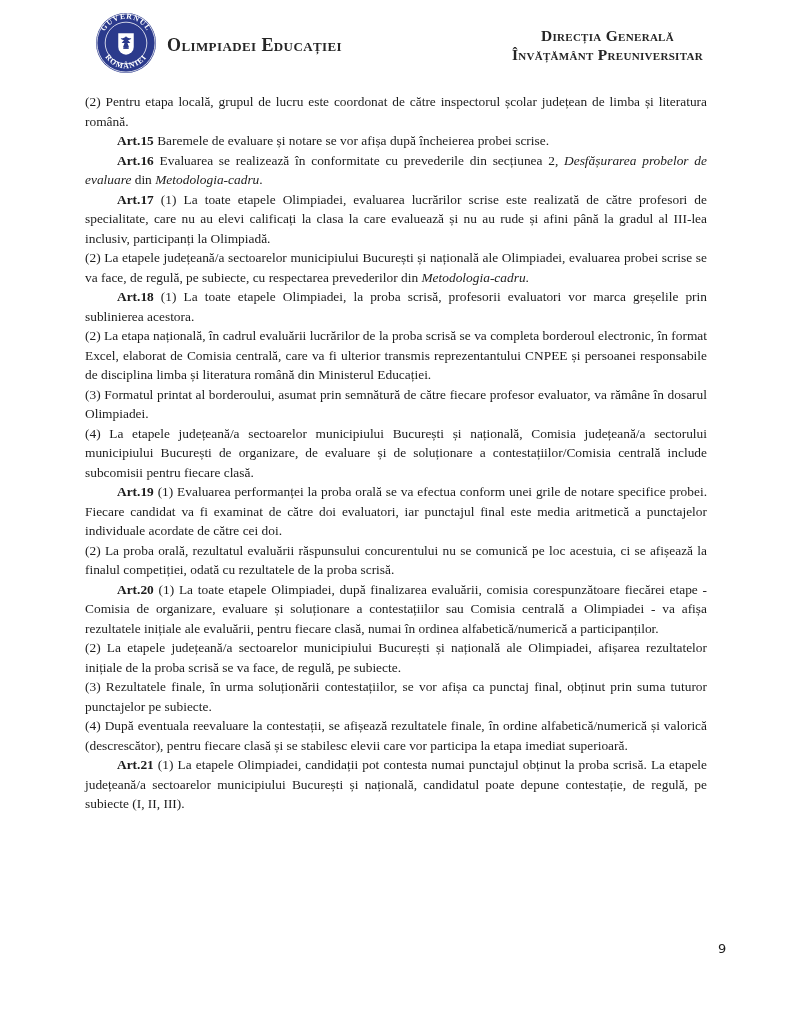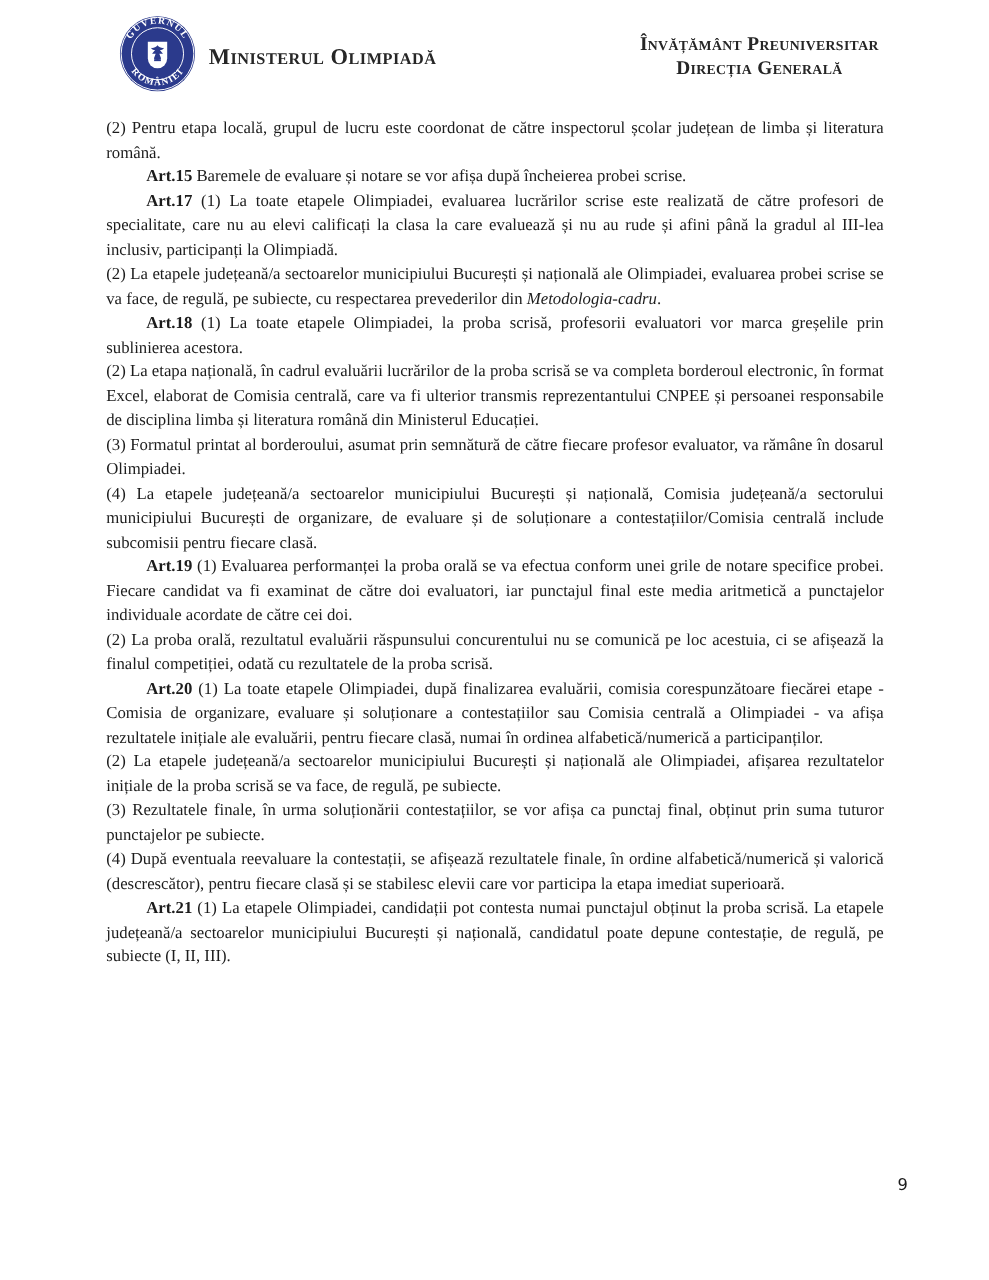--- a/index.html
+++ b/index.html
@@ -94,32 +94,33 @@
           <textPath href="#arcTop" startOffset="50%" text-anchor="middle">GUVERNUL</textPath>
         </text>
         <text font-family="Liberation Serif, serif" font-size="8" fill="#ffffff" font-weight="bold" letter-spacing="1">
           <textPath href="#arcBot" startOffset="50%" text-anchor="middle">ROMÂNIEI</textPath>
         </text>
         <path d="M 24,22 h 16 v 14 a 8,8 0 0 1 -8,8 a 8,8 0 0 1 -8,-8 z" fill="#ffffff"></path>
         <path d="M 32,25 c -1.5,2 -4,2.5 -5.5,2 c 1,1.5 2.5,2 3.5,2 l -2.5,3 h 3 l -1.5,4 c 1.5,1.5 4.5,1.5 6,0 l -1.5,-4 h 3 l -2.5,-3 c 1,0 2.5,-0.5 3.5,-2 c -1.5,0.5 -4,0 -5.5,-2 z" fill="#2b3a8c"></path>
         <rect x="29.2" y="36.5" width="5.6" height="1.6" fill="#2b3a8c"></rect>
       </svg>
     </span>
-    <span class="ministry-name">Ministerul Olimpiadă</span>
+    <span class="ministry-name">Olimpiadei Educației</span>
   </div>
   <div class="direction-block">
+    <div>Direcția Generală</div>
     <div>Învățământ Preuniversitar</div>
-    <div>Direcția Generală</div>
   </div>
 </header>
 
 <main class="doc">
   <div>
       <p class="para"><span>(2) Pentru etapa locală, grupul de lucru este coordonat de către inspectorul școlar județean de limba și literatura română.</span></p>
       <p class="para"><span class="b">Art.15</span><span> Baremele de evaluare și notare se vor afișa după încheierea probei scrise.</span></p>
+      <p class="para"><span class="b">Art.16</span><span> Evaluarea se realizează în conformitate cu prevederile din secțiunea 2, </span><span class="i">Desfășurarea probelor de evaluare</span><span> din </span><span class="i">Metodologia-cadru</span><span>.</span></p>
       <p class="para"><span class="b">Art.17</span><span> (1) La toate etapele Olimpiadei, evaluarea lucrărilor scrise este realizată de către profesori de specialitate, care nu au elevi calificați la clasa la care evaluează și nu au rude și afini până la gradul al III-lea inclusiv, participanți la Olimpiadă.</span></p>
       <p class="para"><span>(2) La etapele județeană/a sectoarelor municipiului București și națională ale Olimpiadei, evaluarea probei scrise se va face, de regulă, pe subiecte, cu respectarea prevederilor din </span><span class="i">Metodologia-cadru</span><span>.</span></p>
       <p class="para"><span class="b">Art.18</span><span> (1) La toate etapele Olimpiadei, la proba scrisă, profesorii evaluatori vor marca greșelile prin sublinierea acestora.</span></p>
       <p class="para"><span>(2) La etapa națională, în cadrul evaluării lucrărilor de la proba scrisă se va completa borderoul electronic, în format Excel, elaborat de Comisia centrală, care va fi ulterior transmis reprezentantului CNPEE și persoanei responsabile de disciplina limba și literatura română din Ministerul Educației.</span></p>
       <p class="para"><span>(3) Formatul printat al borderoului, asumat prin semnătură de către fiecare profesor evaluator, va rămâne în dosarul Olimpiadei.</span></p>
       <p class="para"><span>(4) La etapele județeană/a sectoarelor municipiului București și națională, Comisia județeană/a sectorului municipiului București de organizare, de evaluare și de soluționare a contestațiilor/Comisia centrală include subcomisii pentru fiecare clasă.</span></p>
       <p class="para"><span class="b">Art.19</span><span> (1) Evaluarea performanței la proba orală se va efectua conform unei grile de notare specifice probei. Fiecare candidat va fi examinat de către doi evaluatori, iar punctajul final este media aritmetică a punctajelor individuale acordate de către cei doi.</span></p>
       <p class="para"><span>(2) La proba orală, rezultatul evaluării răspunsului concurentului nu se comunică pe loc acestuia, ci se afișează la finalul competiției, odată cu rezultatele de la proba scrisă.</span></p>
       <p class="para"><span class="b">Art.20</span><span> (1) La toate etapele Olimpiadei, după finalizarea evaluării, comisia corespunzătoare fiecărei etape - Comisia de organizare, evaluare și soluționare a contestațiilor sau Comisia centrală a Olimpiadei - va afișa rezultatele inițiale ale evaluării, pentru fiecare clasă, numai în ordinea alfabetică/numerică a participanților.</span></p>
       <p class="para"><span>(2) La etapele județeană/a sectoarelor municipiului București și națională ale Olimpiadei, afișarea rezultatelor inițiale de la proba scrisă se va face, de regulă, pe subiecte.</span></p>

